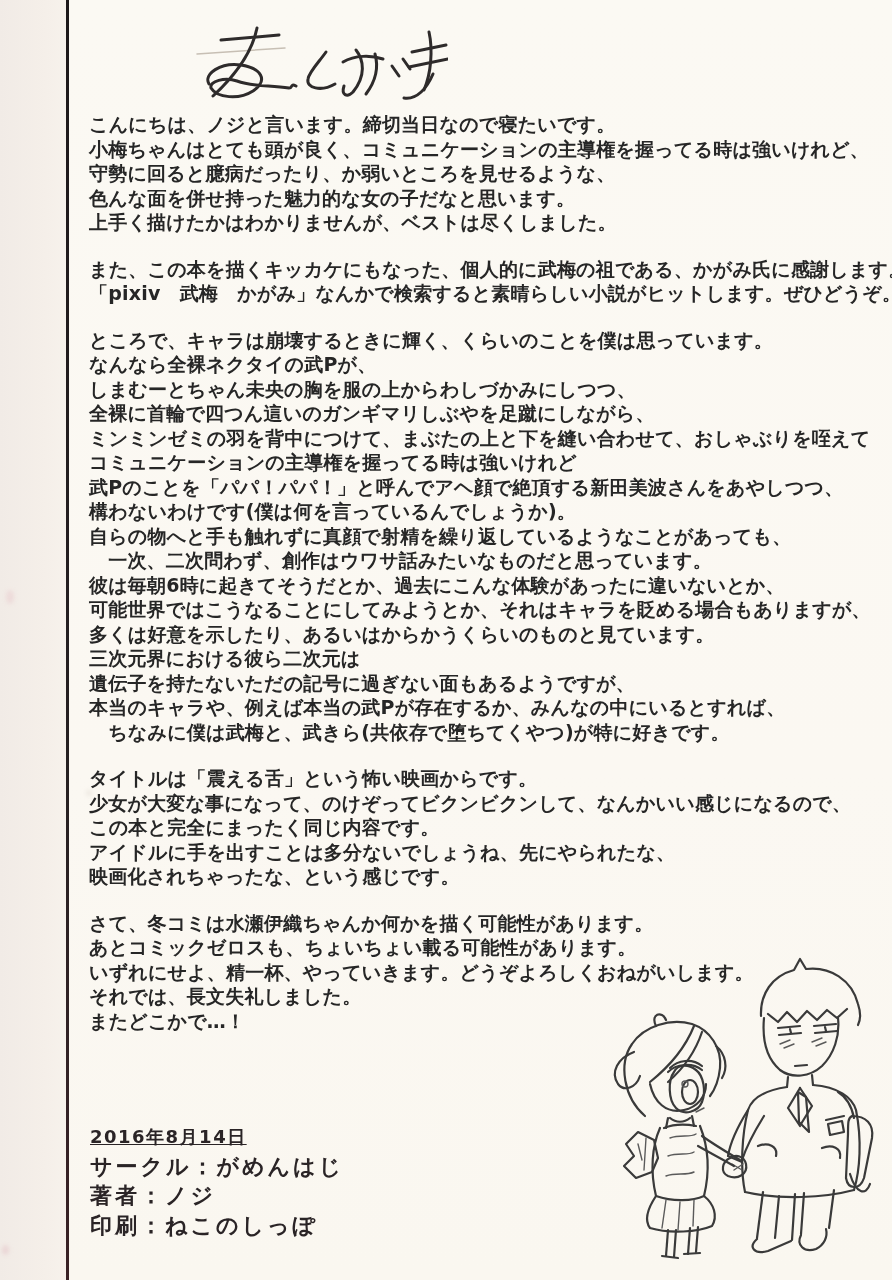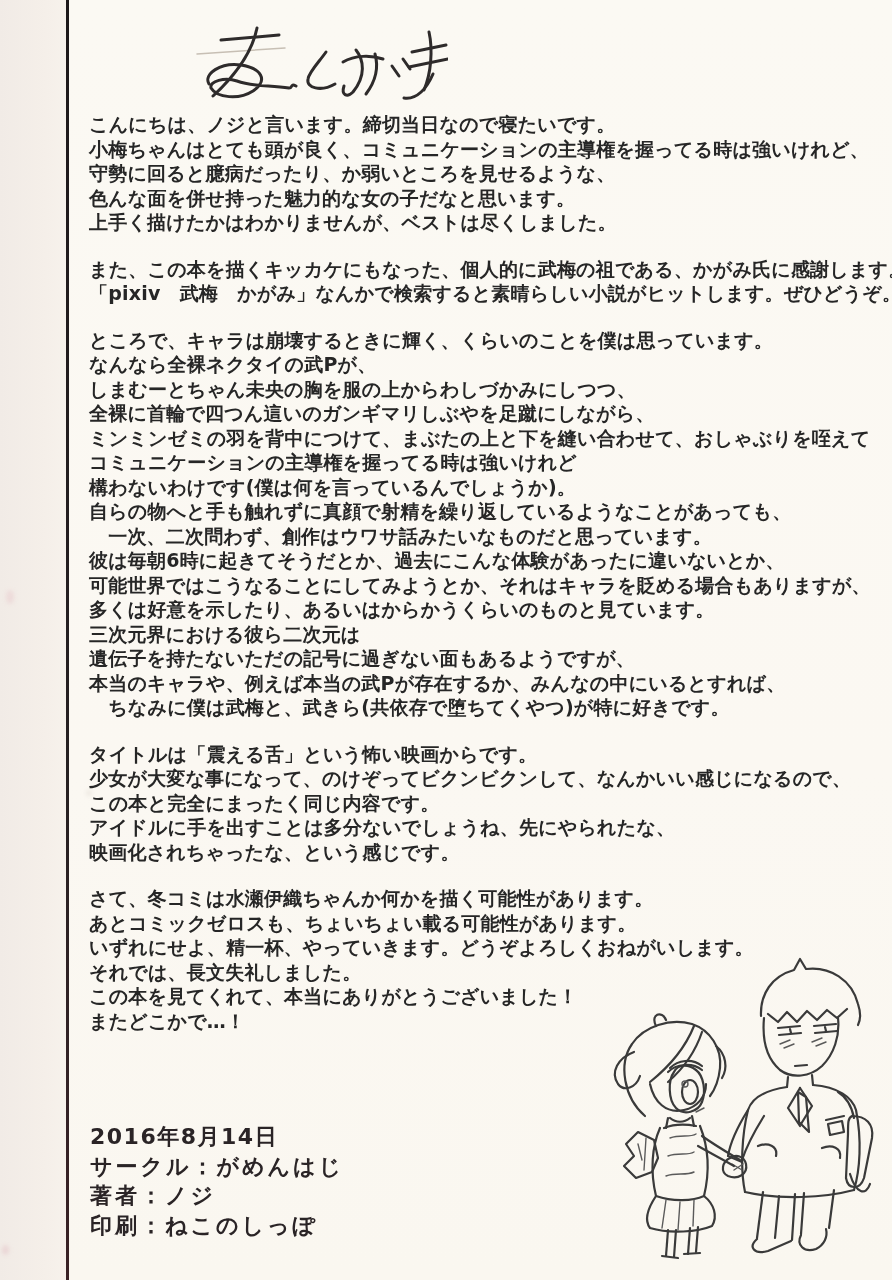--- a/index.html
+++ b/index.html
@@ -38,21 +38,21 @@
     letter-spacing:.2px;
   }
   .para{margin:0 0 0 0;}
   .para + .para{margin-top:22px;}
   .line{white-space:pre;}
   .colophon{
     position:absolute;left:90px;top:1122px;
     color:#2a2426;font-weight:600;
   }
   .colophon .line{white-space:pre;line-height:29.5px;}
-  .colophon-date{font-size:22px;letter-spacing:1.5px;}
+  .colophon-date{font-size:18px;letter-spacing:1.5px;text-decoration:underline;}
   .colophon-serif{
     font-family:"DejaVu Serif","Liberation Serif",serif;
     font-size:22px;letter-spacing:3px;
   }
   .illustration{
     position:absolute;left:598px;top:956px;width:294px;height:324px;
     pointer-events:none;
   }
   svg .ink{fill:none;stroke:#3a3a3a;stroke-width:2.2;stroke-linecap:round;stroke-linejoin:round;}
   svg .ink-thin{fill:none;stroke:#5a5a5a;stroke-width:1.4;stroke-linecap:round;}
@@ -105,20 +105,21 @@
       <div class="line">また、この本を描くキッカケにもなった、個人的に武梅の祖である、かがみ氏に感謝します。</div>
       <div class="line">「pixiv　武梅　かがみ」なんかで検索すると素晴らしい小説がヒットします。ぜひどうぞ。</div>
     </div>
     <div class="para">
       <div class="line">ところで、キャラは崩壊するときに輝く、くらいのことを僕は思っています。</div>
       <div class="line">なんなら全裸ネクタイの武Pが、</div>
       <div class="line">しまむーとちゃん未央の胸を服の上からわしづかみにしつつ、</div>
       <div class="line">全裸に首輪で四つん這いのガンギマリしぶやを足蹴にしながら、</div>
       <div class="line">ミンミンゼミの羽を背中につけて、まぶたの上と下を縫い合わせて、おしゃぶりを咥えて</div>
       <div class="line">コミュニケーションの主導権を握ってる時は強いけれど</div>
+      <div class="line">武Pのことを「パパ！パパ！」と呼んでアヘ顔で絶頂する新田美波さんをあやしつつ、</div>
       <div class="line">構わないわけです(僕は何を言っているんでしょうか)。</div>
       <div class="line">自らの物へと手も触れずに真顔で射精を繰り返しているようなことがあっても、</div>
       <div class="line">　一次、二次問わず、創作はウワサ話みたいなものだと思っています。</div>
       <div class="line">彼は毎朝6時に起きてそうだとか、過去にこんな体験があったに違いないとか、</div>
       <div class="line">可能世界ではこうなることにしてみようとか、それはキャラを貶める場合もありますが、</div>
       <div class="line">多くは好意を示したり、あるいはからかうくらいのものと見ています。</div>
       <div class="line">三次元界における彼ら二次元は</div>
       <div class="line">遺伝子を持たないただの記号に過ぎない面もあるようですが、</div>
       <div class="line">本当のキャラや、例えば本当の武Pが存在するか、みんなの中にいるとすれば、</div>
       <div class="line">　ちなみに僕は武梅と、武きら(共依存で堕ちてくやつ)が特に好きです。</div>
@@ -128,21 +129,20 @@
       <div class="line">少女が大変な事になって、のけぞってビクンビクンして、なんかいい感じになるので、</div>
       <div class="line">この本と完全にまったく同じ内容です。</div>
       <div class="line">アイドルに手を出すことは多分ないでしょうね、先にやられたな、</div>
       <div class="line">映画化されちゃったな、という感じです。</div>
     </div>
     <div class="para">
       <div class="line">さて、冬コミは水瀬伊織ちゃんか何かを描く可能性があります。</div>
       <div class="line">あとコミックゼロスも、ちょいちょい載る可能性があります。</div>
       <div class="line">いずれにせよ、精一杯、やっていきます。どうぞよろしくおねがいします。</div>
       <div class="line">それでは、長文失礼しました。</div>
-      <div class="line">この本を見てくれて、本当にありがとうございました！</div>
       <div class="line">またどこかで…！</div>
     </div>
   </div>
 
 <div class="colophon">
   <div class="line colophon-date">2016年8月14日</div>
   <div class="line colophon-serif">サークル：がめんはじ</div>
   <div class="line colophon-serif">著者：ノジ</div>
   <div class="line colophon-serif">印刷：ねこのしっぽ</div>
 </div>

